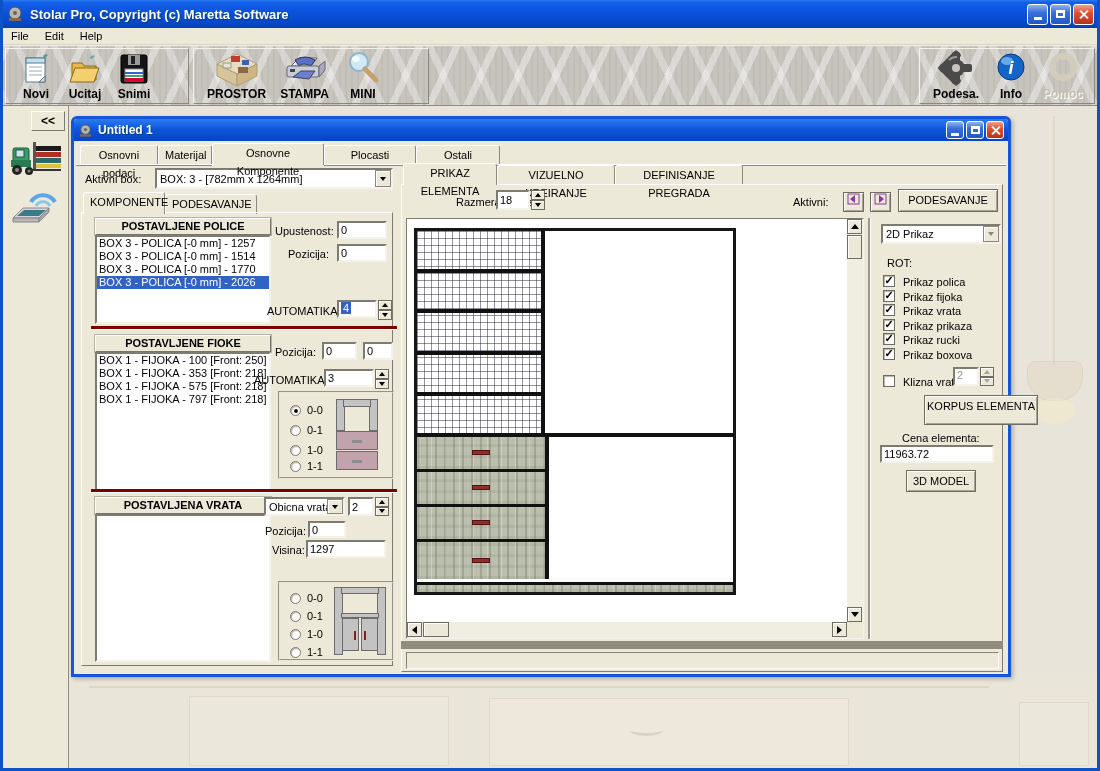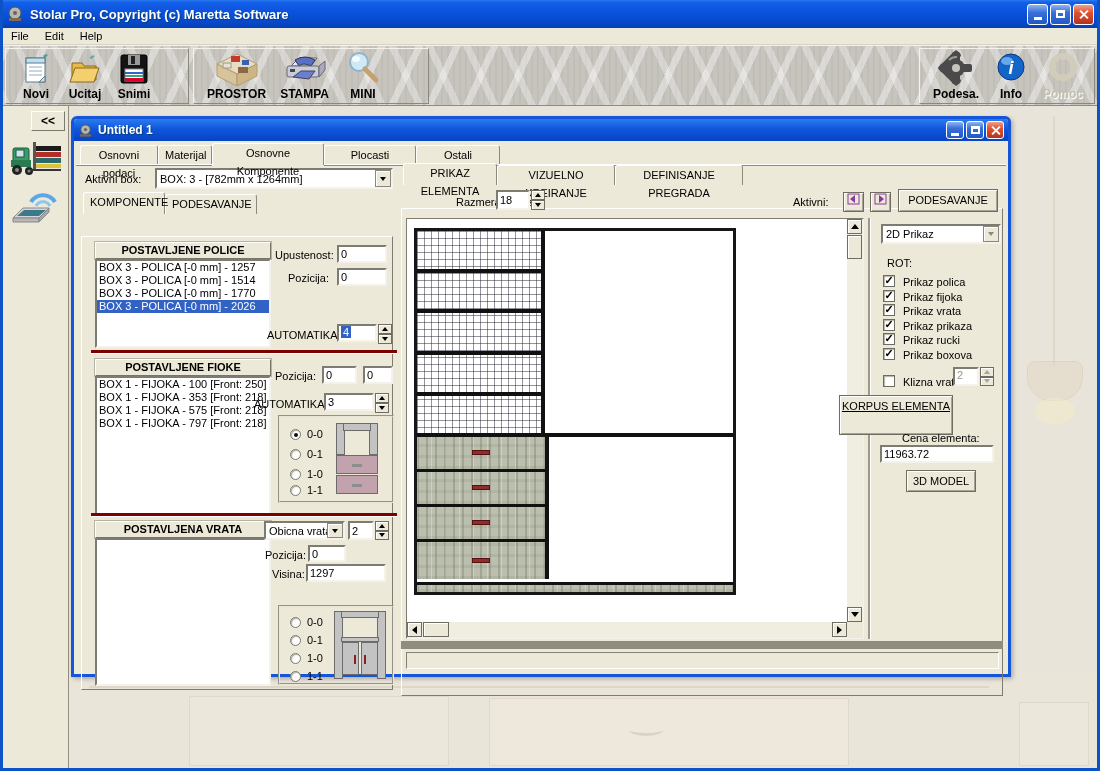--- a/index.html
+++ b/index.html
@@ -41,21 +41,21 @@
   .docwin{position:absolute;left:2px;top:10px;width:940px;height:561px;border:3px solid #1556d8;border-radius:6px 6px 0 0;background:#ece9d8;box-shadow:2px 2px 4px rgba(0,0,0,.25);}
   .dw-titlebar{height:22px;background:linear-gradient(180deg,#2a7cf0,#0f56dd 45%,#0747c6 90%);display:flex;align-items:center;padding:8px 4px;border-radius:3px 3px 0 0;}
   .dw-titlebar .ttl{color:#fff;font-weight:bold;font-size:12px;margin-left:5px;flex:1;text-shadow:1px 1px 1px #0338;}
   .dw-titlebar .winbtn{width:18px;height:18px;}
   .dw-content{position:relative;width:934px;height:533px;background:#ece9d8;font-size:11px;}
   
   .tab{position:absolute;height:20px;background:#ece9d8;border:1px solid #8c8a80;border-bottom:none;border-top-color:#fff;border-left-color:#fff;border-radius:3px 3px 0 0;text-align:center;font-size:11px;line-height:18px;padding:0 6px;}
   .tab.active{height:22px;z-index:3;font-weight:normal;background:#ece9d8;box-shadow:0 2px 0 #ece9d8;}
   .tabline{position:absolute;height:1px;background:#fff;box-shadow:0 1px 0 #8c8a80;}
   
-  .frame{border:1px solid;border-color:#fff #7e7b72 #7e7b72 #fff;margin-top:24px;}
+  .frame{border:1px solid;border-color:#fff #7e7b72 #7e7b72 #fff;}
   .tin{position:absolute;background:#fff;border:2px solid;border-color:#7e7c72 #f4f2ea #f4f2ea #7e7c72;font-size:11px;padding:0 2px;color:#000;}
   input.tin{outline:none;}
   .btn3d{position:absolute;background:#ece9d8;border:1px solid #6f6d62;box-shadow:inset 1px 1px 0 #fff,inset -1px -1px 0 #a8a598;font-size:11px;text-align:center;}
   .redline{position:absolute;left:9px;width:306px;height:3px;background:#7b0000;box-shadow:0 1px 0 #fff;}
   .sechead{position:absolute;left:13px;width:176px;height:17px;background:#ece9d8;border:1px solid;border-color:#fff #77756a #77756a #fff;box-shadow:0 0 0 1px #b6b2a4;text-align:center;font-weight:bold;font-size:11px;line-height:15px;}
   .listbox{position:absolute;left:13px;width:176px;background:#fff;border:2px solid;border-color:#7e7c72 #f4f2ea #f4f2ea #7e7c72;overflow:hidden;}
   .listbox .li{height:13px;line-height:13px;font-size:11px;white-space:nowrap;padding-left:2px;}
   .listbox .li.selected{background:#3162c4;color:#fff;}
   .flabel{position:absolute;font-size:11px;color:#000;}
   
@@ -544,21 +544,21 @@
         <div class="tin" style="left:879px;top:226px;width:26px;height:19px;color:#9a9685;">2</div>
         <div class="spin dis" style="left:906px;top:226px;height:19px;">
           <div>
               <span class="aru"></span>
             </div>
           <div>
               <span class="ard"></span>
             </div>
         </div>
 
-        <div class="btn3d" style="left:765px;top:254px;width:114px;height:40px;line-height:20px;text-decoration:underline;">KORPUS ELEMENTA</div>
+        <div class="btn3d" style="left:850px;top:254px;width:114px;height:30px;line-height:20px;">KORPUS ELEMENTA</div>
         <span class="flabel" style="left:828px;top:291px;">Cena elementa:</span>
         <input class="tin" style="left: 806px; top: 304px; width: 114px; height: 18px;" value="11963.72">
         <div class="btn3d" style="left:832px;top:329px;width:70px;height:22px;line-height:20px;">3D MODEL</div>
 
         <div style="position:absolute;left:327px;top:500px;width:602px;height:8px;background:#8f8c80;"></div>
         <div class="statusbar" style="left:332px;top:511px;width:593px;height:17px;"></div>
       </div>
     </div>
   </div>
 </div>

